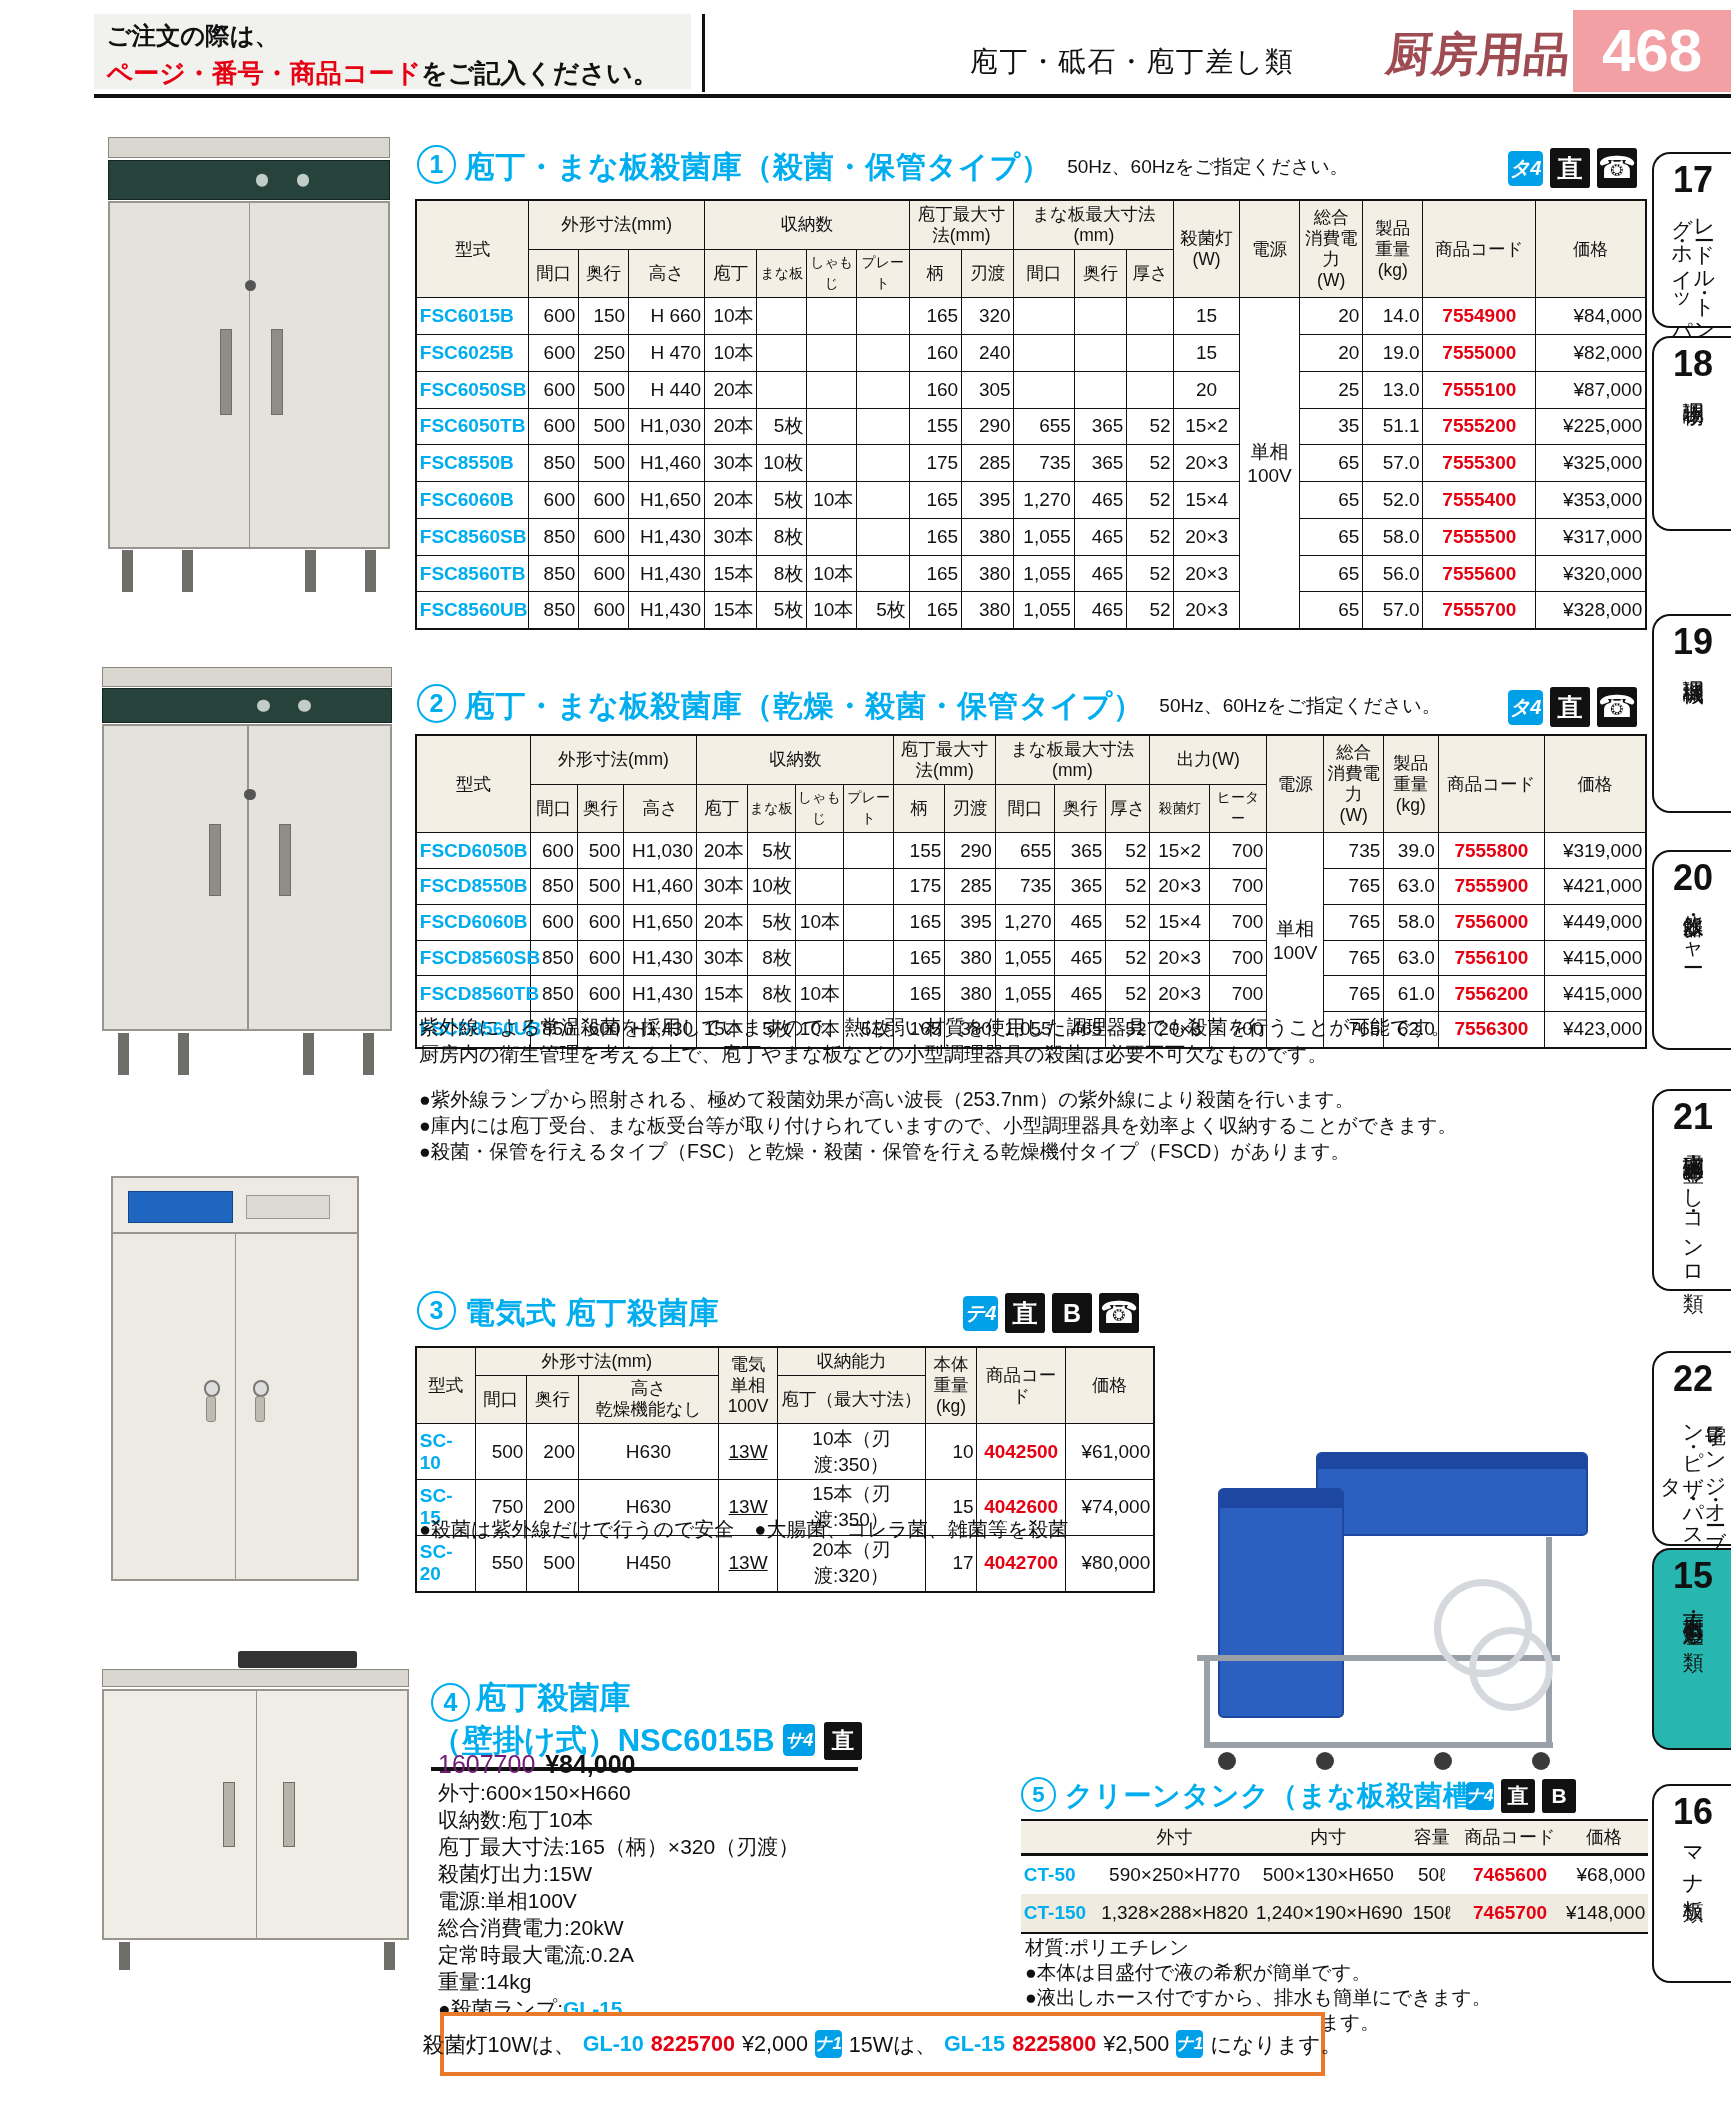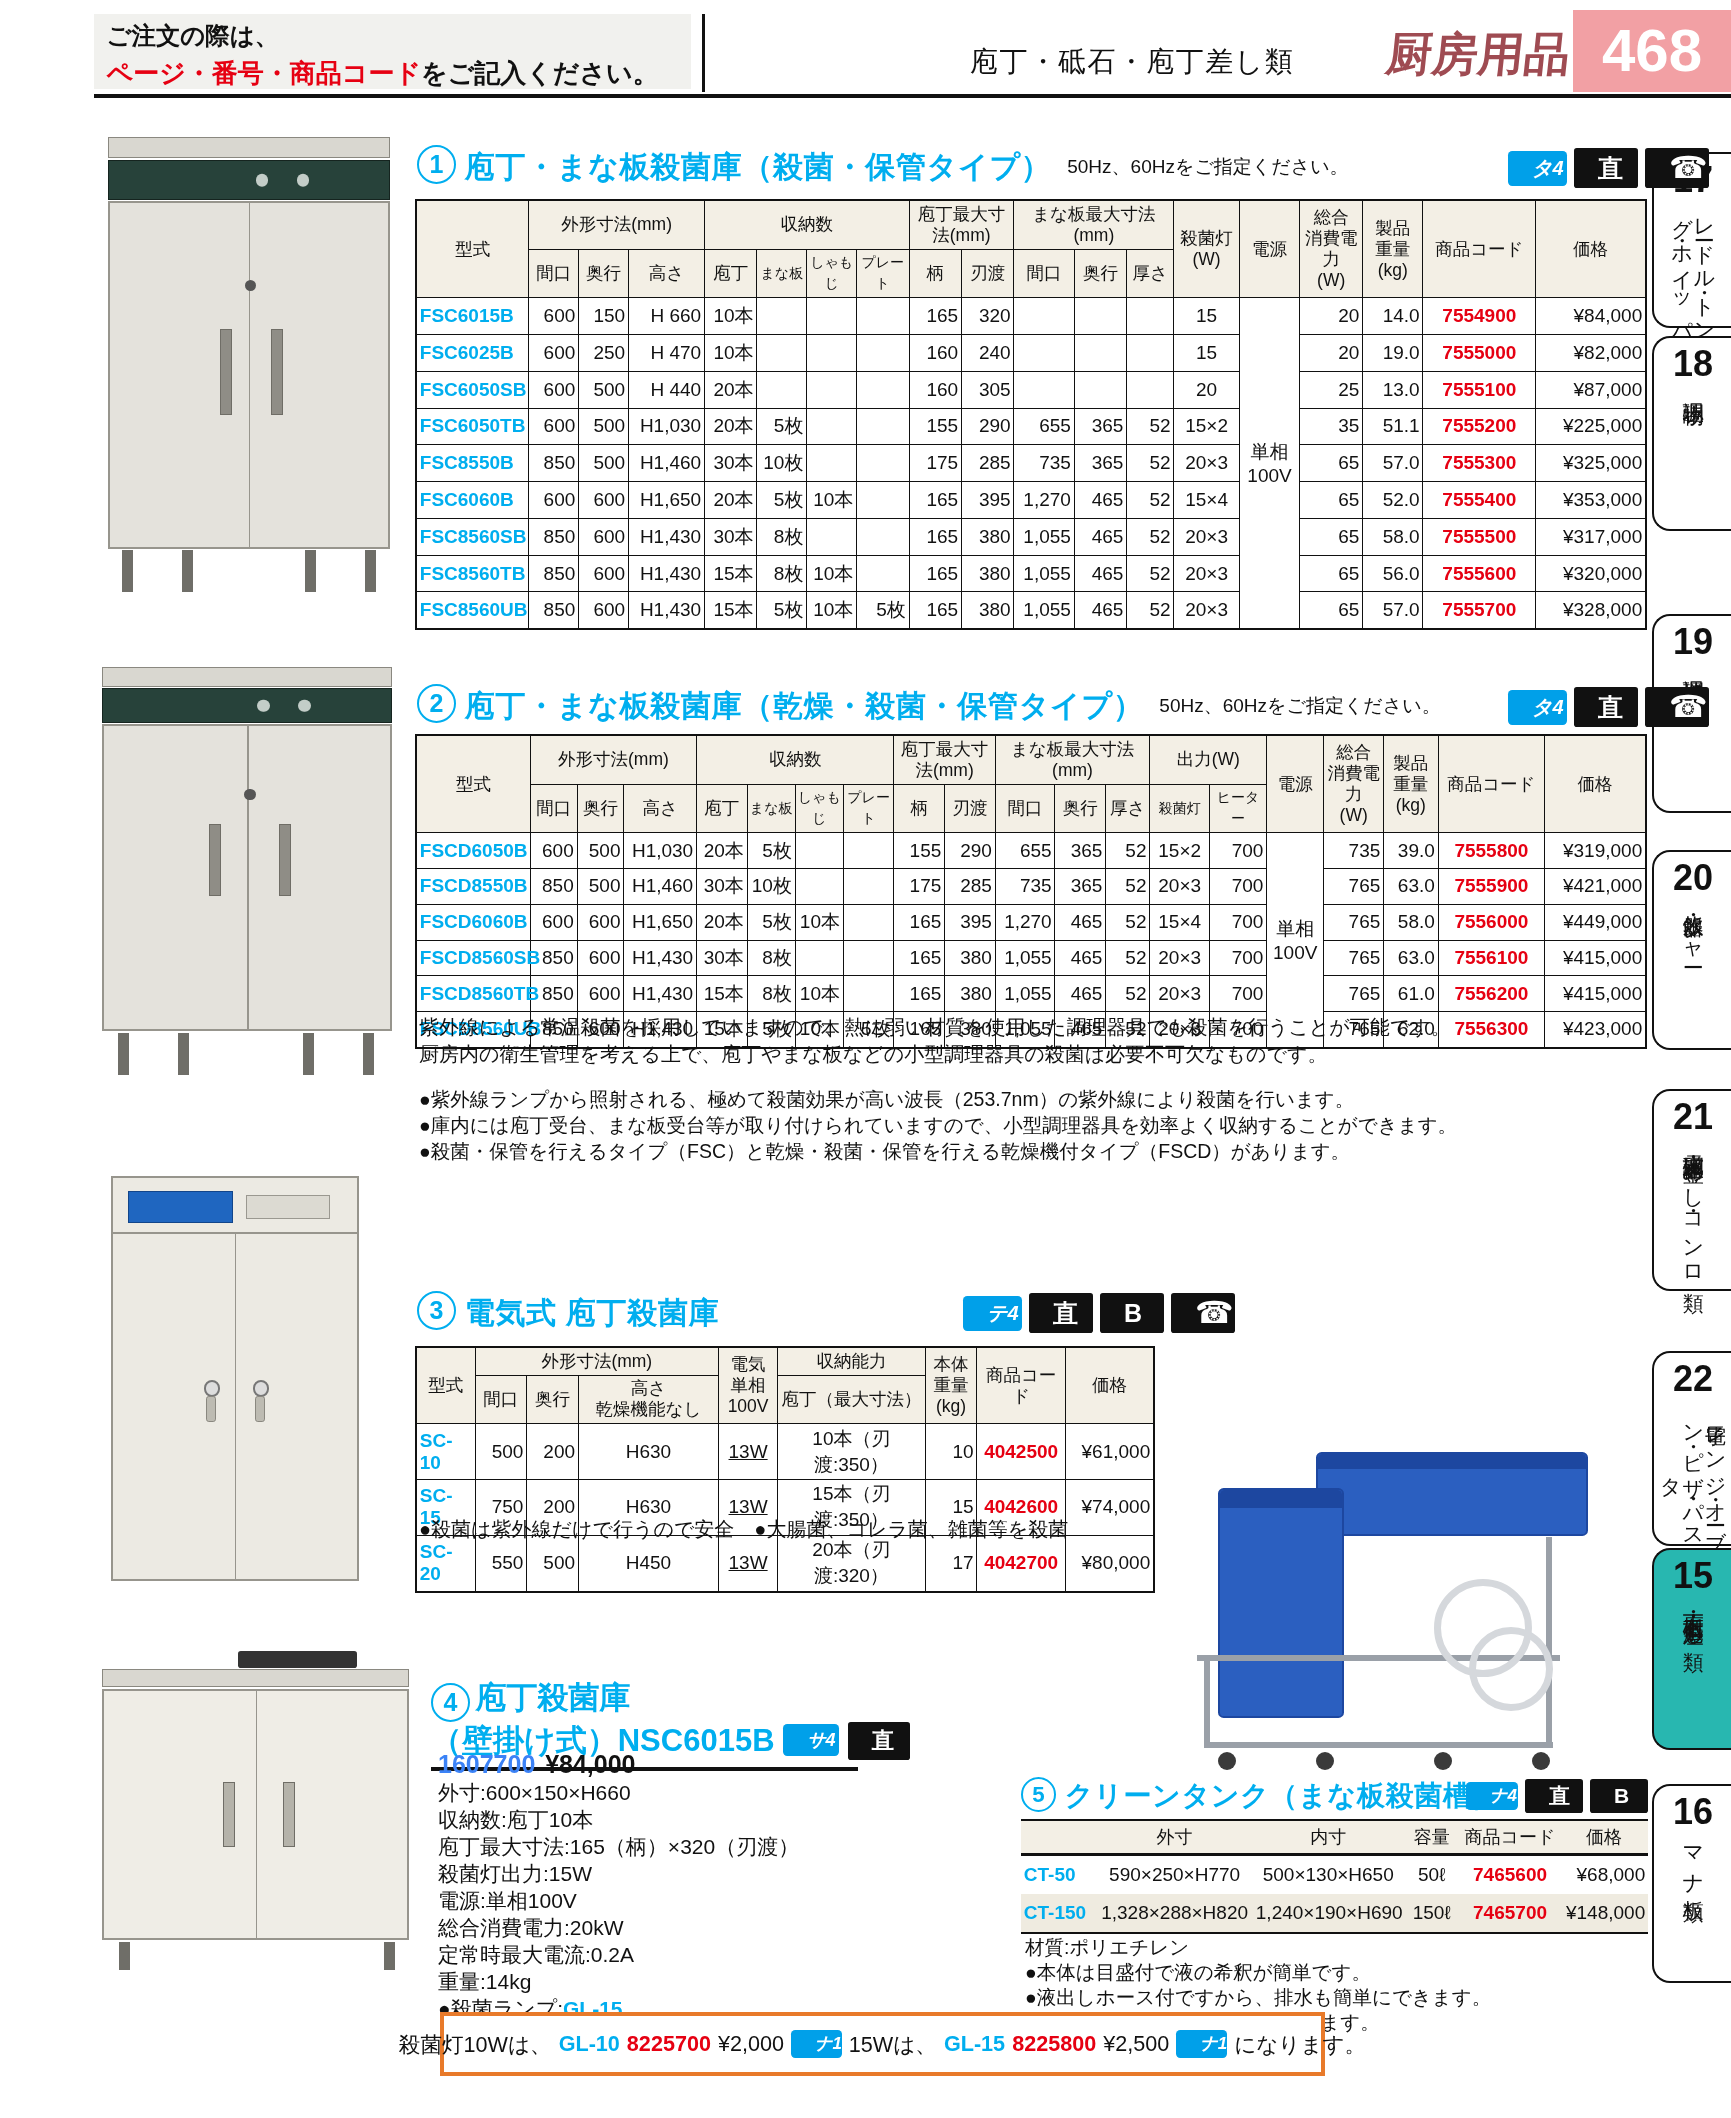--- a/index.html
+++ b/index.html
@@ -28,21 +28,21 @@
 
   
   .sec-title{white-space:nowrap;}
   .secnum{display:inline-block;width:35px;height:35px;line-height:35px;border:2.8px solid #00aeef;border-radius:50%;
           text-align:center;font-size:25px;color:#00aeef;font-weight:bold;margin-right:5.6px;vertical-align:-2.8px;background:#fff;}
   .sec-name{font-size:30px;font-weight:bold;color:#00aeef;letter-spacing:0.7px;vertical-align:middle;}
   .sec-note{font-size:19px;color:#111;margin-left:12.6px;vertical-align:middle;}
 
   
   .icons{display:flex;gap:7px;align-items:center;}
-  .ic{display:inline-block;font-weight:bold;padding-left:24px;}
+  .ic{display:inline-block;text-align:center;font-weight:bold;}
   .ic.blue{width:35px;height:35px;line-height:35px;background:#00a0e9;color:#fff;font-size:20px;font-style:italic;border-radius:4.2px;}
   .ic.blk{width:40px;height:40px;line-height:40px;background:#111;color:#fff;font-size:25px;border-radius:2.8px;}
   .ic.phone{font-size:31px;}
   .ic.small{width:28px;height:28px;line-height:28px;font-size:17px;}
 
   
   table.spec{border-collapse:collapse;table-layout:fixed;width:100%;border:2.8px solid #111;background:#fff;}
   table.spec th{background:#f3efe5;border:1.4px solid #111;font-weight:normal;font-size:17.5px;
                 white-space:pre-line;padding:2.8px 1.4px;line-height:21px;}
   table.spec td{border:1.4px solid #111;font-size:19px;padding:1.4px 2.8px;white-space:pre-line;}
@@ -65,21 +65,21 @@
   table.t5 tbody tr:nth-child(2){background:#efebe0;border-radius:13px;}
   table.t5{border-bottom:2.1px solid #111;}
 
   
   .desc{font-size:20px;line-height:26.5px;}
   .bullets{font-size:19.5px;line-height:26px;}
   .note3{font-size:20px;}
   .s4block{width:427px;border-bottom:4.9px solid #111;padding-bottom:7px;}
   .s4line{font-size:31px;font-weight:bold;color:#00aeef;line-height:36px;white-space:nowrap;}
   .s4specs{font-size:21px;line-height:27px;}
-  .s4code{color:#3b82f6;font-weight:bold;font-size:25px;margin-right:9.8px;}
+  .s4code{color:#701a75;font-weight:normal;font-size:25px;margin-right:9.8px;}
   .s4price{font-weight:bold;font-size:25px;color:#111;}
   .cyan{color:#00aeef;font-weight:bold;}
   .notes5{font-size:19.5px;line-height:25px;}
   .band{left:440px;top:2012px;width:877px;height:56px;border:4.9px solid #e87a2a;background:#fff;
         display:flex;align-items:center;justify-content:center;gap:7px;font-size:21.6px;white-space:nowrap;}
   .band .red{color:#e60012;font-weight:bold;}
   .footer{left:258px;top:2090px;font-size:17.5px;color:#111;white-space:nowrap;}
 
   
   .photo{position:absolute;}

